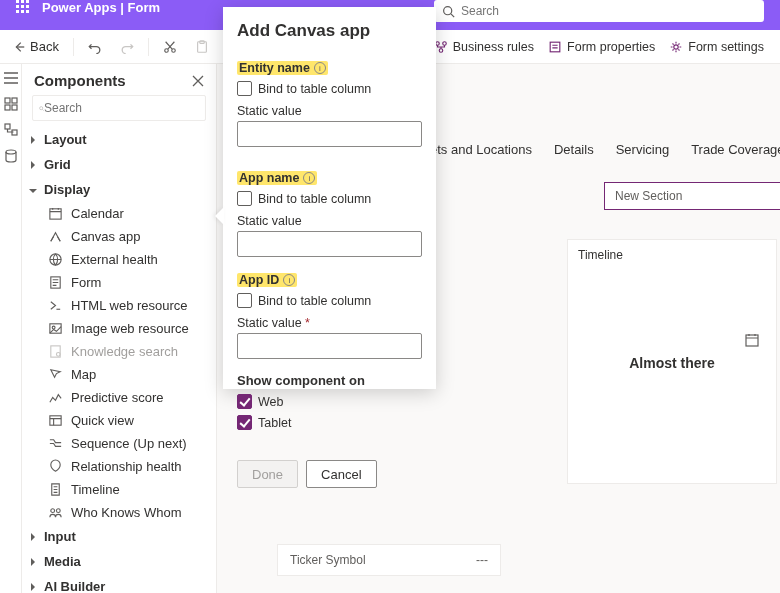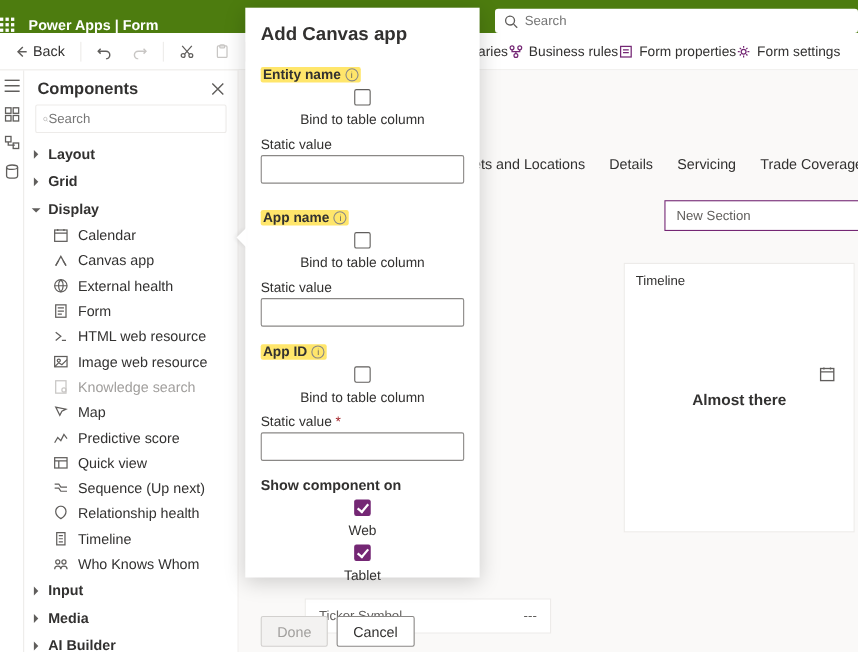--- a/index.html
+++ b/index.html
@@ -1,28 +1,28 @@
 <!DOCTYPE html>
 <html><head>
 <meta charset="utf-8">
 <style>
   * { box-sizing: border-box; margin: 0; padding: 0; }
   body { font-family: "Segoe UI", -apple-system, sans-serif; font-size: 13px; color: #323130; background: #fff; width: 780px; height: 593px; overflow: hidden; position: relative; }
-  .topbar { background: #4d7c0f; height: 30px; display: flex; align-items: flex-end; color: #fff; padding: 0 0; }
+  .topbar { background: #8b5cf6; height: 30px; display: flex; align-items: flex-start; color: #fff; padding: 0 16px; }
   .waffle { width: 16px; height: 14px; display: grid; grid-template-columns: repeat(3,3px); grid-template-rows: repeat(3,3px); gap: 2px; margin-right: 10px; }
   .waffle span { background: #fff; }
   .app-title { font-size: 13px; font-weight: 600; }
   .search-wrap { margin-left: auto; display: flex; align-items: center; background: #fff; border-radius: 3px; width: 330px; height: 22px; padding: 0 8px; }
   .search-wrap svg { width: 13px; height: 13px; margin-right: 6px; }
   .search-wrap input { border: none; outline: none; flex: 1; font-size: 12px; color: #605e5c; }
   .cmdbar { height: 34px; border-bottom: 1px solid #edebe9; display: flex; align-items: center; padding: 0 6px; gap: 6px; color: #323130; }
   .cmd-btn { display: flex; align-items: center; gap: 4px; padding: 4px 6px; cursor: pointer; font-size: 13px; color: #323130; border-radius: 2px; }
   .cmd-btn.disabled { color: #a19f9d; }
   .cmd-sep { width: 1px; height: 18px; background: #edebe9; margin: 0 2px; }
-  .cmdbar-right { margin-left: auto; display: flex; padding-right: 10px; text-align: center; }
+  .cmdbar-right { margin-left: auto; display: flex; gap: 14px; padding-right: 10px; text-align: center; }
   .right-link { display: flex; align-items: center; gap: 5px; font-size: 12.5px; color: #323130; cursor: pointer; }
   .right-link svg { stroke: #742774; }
   .main { display: flex; height: calc(100% - 64px); }
   .rail { width: 22px; border-right: 1px solid #edebe9; display: flex; flex-direction: column; align-items: center; padding-top: 6px; gap: 10px; }
   .rail-btn { width: 16px; height: 16px; display: flex; align-items: center; justify-content: center; cursor: pointer; color: #605e5c; }
   .panel { width: 195px; border-right: 1px solid #edebe9; display: flex; flex-direction: column; overflow-y: auto; }
   .panel-header { display: flex; align-items: center; justify-content: space-between; padding: 8px 12px 6px 12px; }
   .panel-header h2 { font-size: 15px; font-weight: 600; }
   .panel-search { margin: 0 10px 6px 10px; display: flex; align-items: center; border: 1px solid #edebe9; border-radius: 2px; height: 26px; padding: 0 6px; }
   .panel-search input { border: none; outline: none; flex: 1; font-size: 12px; }
@@ -34,26 +34,26 @@
   .tree-item.disabled { color: #a19f9d; }
   .tree-item svg, .tree-item .ti-icon { width: 15px; height: 15px; flex: 0 0 15px; color: #605e5c; }
   .canvas { flex: 1; position: relative; background: #faf9f8; overflow: hidden; }
   .form-tabs { position: absolute; left: 200px; top: 78px; display: flex; gap: 22px; font-size: 13px; }
   .form-tabs span { cursor: pointer; white-space: nowrap; }
   .section-box { position: absolute; left: 360px; top: 118px; width: 200px; border: 1px solid #742774; background: #fff; padding: 6px 10px; font-size: 12px; margin-left: 27px; }
   .section-title { color: #605e5c; }
   .timeline-box { position: absolute; left: 350px; top: 175px; width: 210px; height: 245px; border: 1px solid #edebe9; background: #fff; padding: 8px 10px; font-size: 12px; }
   .almost { position: absolute; left: 50%; transform: translateX(-50%); top: 115px; font-weight: 600; font-size: 14px; }
   .ticker-row { position: absolute; left: 60px; top: 480px; width: 224px; background: #fff; border: 1px solid #edebe9; padding: 8px 12px; display: flex; justify-content: space-between; font-size: 12px; color: #605e5c; }
-  .dialog { position: absolute; left: 223px; top: 7px; width: 213px; height: 518px; background: #fff; box-shadow: 0 4px 18px rgba(0,0,0,.18); padding: 14px 14px 12px 14px; z-index: 50; }
+  .dialog { position: absolute; left: 223px; top: 7px; width: 213px; height: 382px; background: #fff; box-shadow: 0 4px 18px rgba(0,0,0,.18); padding: 14px 14px 12px 14px; z-index: 50; }
   .dialog h1 { font-size: 17px; font-weight: 600; margin-bottom: 12px; }
   .fld-label { font-size: 12.5px; font-weight: 600; margin-top: 8px; display: inline-flex; align-items: center; gap: 4px; padding: 0 2px; }
   .hl { background: #ffe66b; border-radius: 2px; justify-content: space-between; }
   .info-ic { width: 12px; height: 12px; border: 1px solid #8a8886; border-radius: 50%; display: inline-flex; align-items: center; justify-content: center; font-size: 8px; color: #605e5c; font-weight: normal; }
-  .chk-row { display: flex; align-items: center; gap: 6px; margin-top: 6px; font-size: 12.5px; flex-direction: column; }
+  .chk-row { display: flex; align-items: center; gap: 6px; margin-top: 6px; font-size: 12.5px; }
   .chk { width: 15px; height: 15px; border: 1px solid #605e5c; border-radius: 2px; display: flex; align-items: center; justify-content: center; cursor: pointer; }
   .chk.checked { background: #742774; border-color: #742774; }
   .chk.checked::after { content: ""; width: 4px; height: 8px; border: solid #fff; border-width: 0 2px 2px 0; transform: rotate(40deg); margin-top: -2px; }
   .sub-label { font-size: 12.5px; margin-top: 8px; }
   .req { color: #a4262c; }
   .txt { width: 100%; height: 26px; border: 1px solid #8a8886; border-radius: 2px; margin-top: 3px; padding: 0 6px; font-size: 12px; outline: none; }
   .section-head { font-size: 13px; font-weight: 600; margin-top: 14px; }
   .btn-row { display: flex; gap: 8px; margin-top: 30px; }
   .btn { height: 28px; padding: 0 14px; border-radius: 2px; font-size: 13px; cursor: pointer; display: flex; align-items: center; }
   .btn-done { border: 1px solid #d2d0ce; background: #f3f2f1; color: #a19f9d; }

